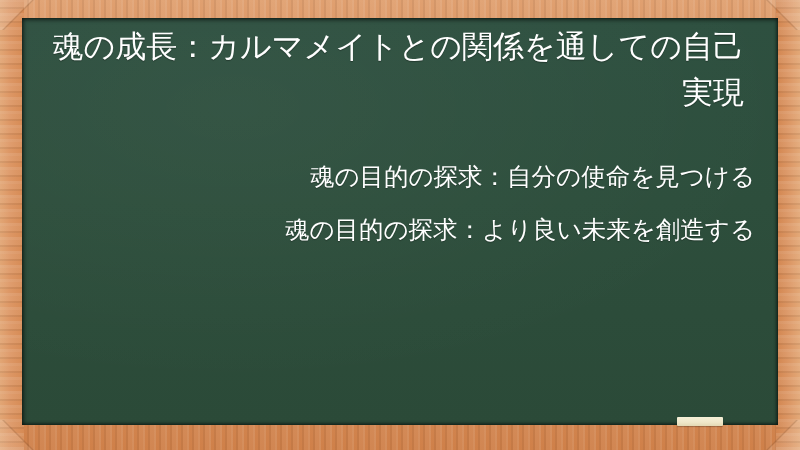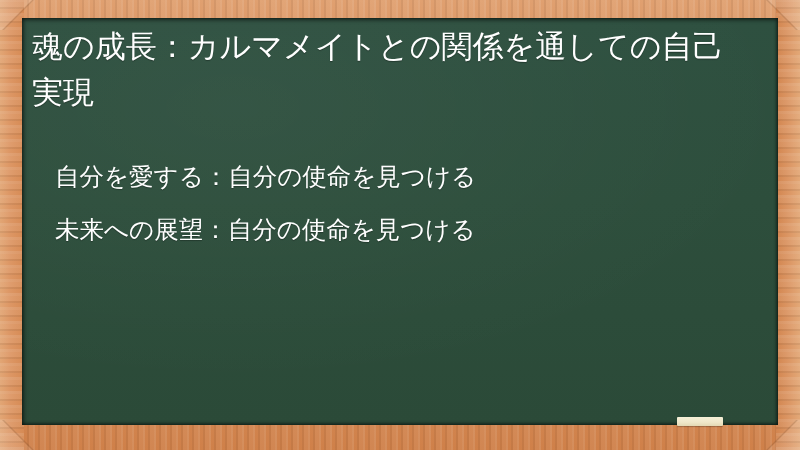--- a/index.html
+++ b/index.html
@@ -13,20 +13,21 @@
     overflow: hidden;
     font-family: "Liberation Sans", "DejaVu Sans", sans-serif;
   }
 
   #slide {
     position: relative;
     width: 800px;
     height: 450px;
     overflow: hidden;
     background: #d2884f;
+    text-align: right;
   }
 
   
   .frame {
     position: absolute;
     inset: 0;
     background:
       repeating-linear-gradient(
         90deg,
         rgba(255,255,255,0.10) 0px,
@@ -168,21 +169,21 @@
   <div class="miter miter-tl"></div>
   <div class="miter miter-tr"></div>
   <div class="miter miter-bl"></div>
   <div class="miter miter-br"></div>
 
   <div class="board">
 
     <div class="title">魂の成長：カルマメイトとの関係を通しての自己実現</div>
 
     <ul class="bullets">
-      <li>自分を愛する：自分の使命を見つける</li>
-      <li>未来への展望：自分の使命を見つける</li>
+      <li>魂の目的の探求：自分の使命を見つける</li>
+      <li>魂の目的の探求：より良い未来を創造する</li>
     </ul>
 
   </div>
 
   <div class="chalk"></div>
 
 </div>
 
 </body></html>

